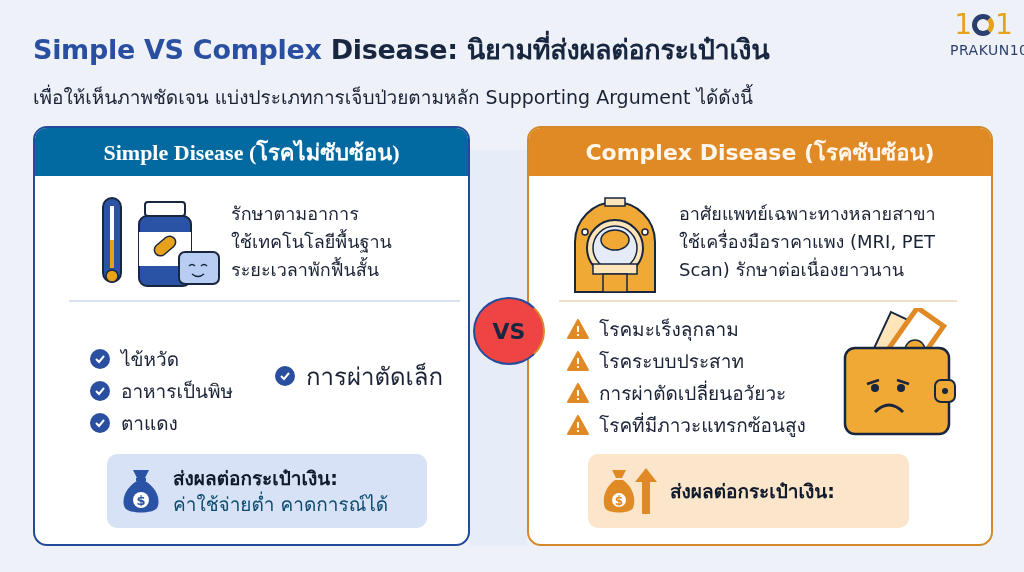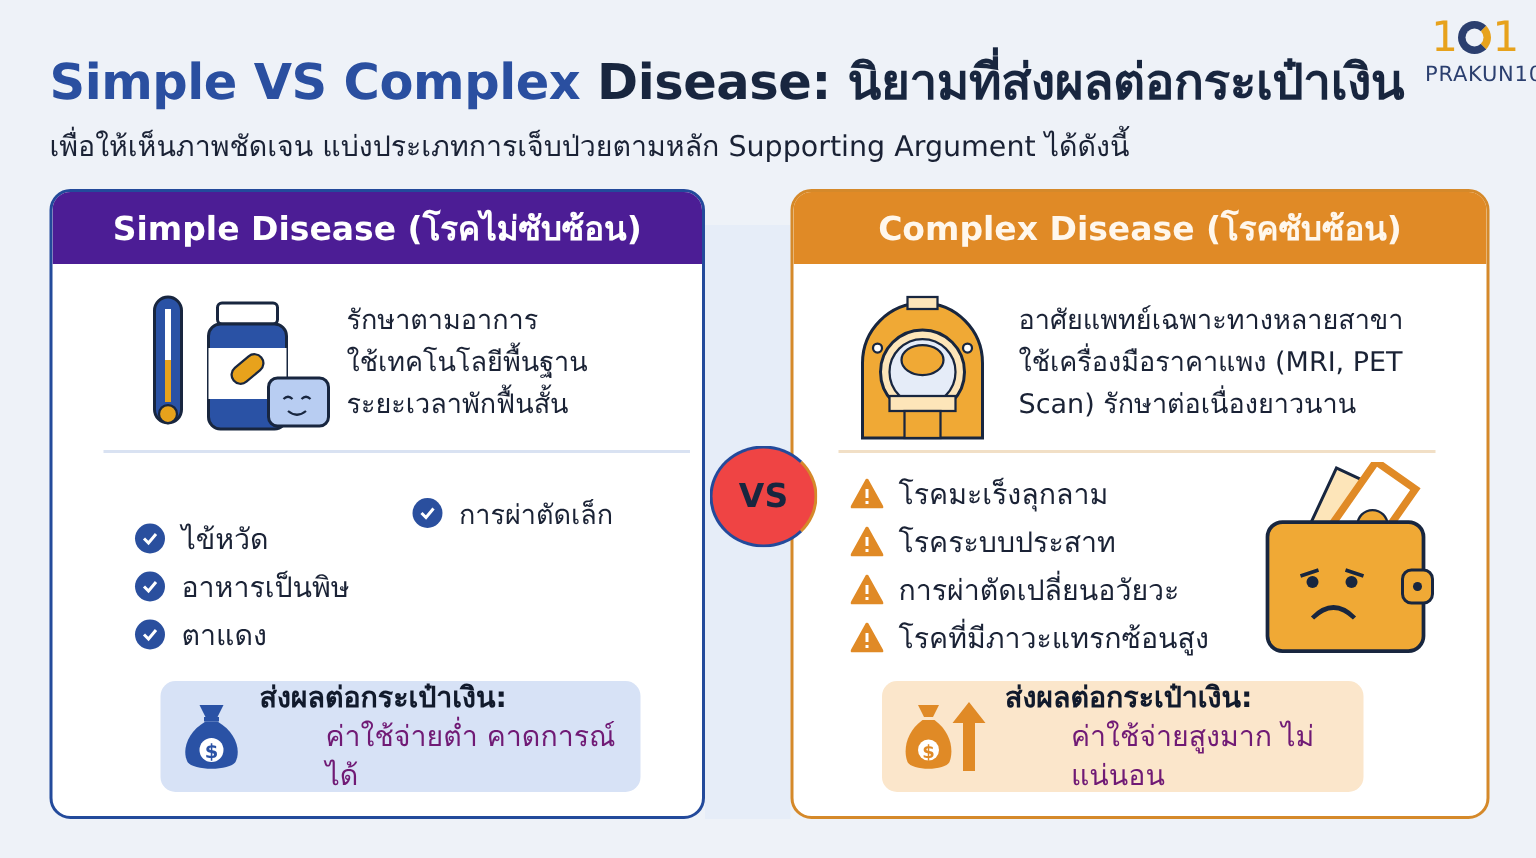--- a/index.html
+++ b/index.html
@@ -5,21 +5,21 @@
     * { box-sizing: border-box; margin: 0; padding: 0; }
     html, body { width: 1024px; height: 572px; overflow: hidden; }
     body {
       background: #eef2f8;
       font-family: "DejaVu Sans", "Liberation Sans", sans-serif;
       color: #1a2235;
       position: relative;
     }
     .title {
       position: absolute; left: 33px; top: 28px;
-      font-size: 33px; font-weight: bold; letter-spacing: -0.3px;
+      font-size: 27px; font-weight: bold; letter-spacing: -0.3px;
       white-space: nowrap;
     }
     .title .blue { color: #2a4fa0; }
     .title .dark { color: #18263f; }
     .subtitle {
       position: absolute; left: 33px; top: 82px;
       font-size: 19px; color: #1a2235; white-space: nowrap;
     }
     .logo {
       position: absolute; left: 950px; top: 10px; width: 66px; height: 54px;
@@ -39,52 +39,52 @@
     .panel {
       position: absolute; top: 126px; height: 420px;
       background: #ffffff; border-radius: 14px; overflow: hidden;
     }
     .panel.left { left: 33px; width: 437px; border: 2px solid #234a9b; }
     .panel.right { left: 527px; width: 466px; border: 2px solid #d5892a; }
     .panel-header {
       height: 48px; display: flex; align-items: center; justify-content: center;
       color: #ffffff; font-size: 22px; font-weight: bold;
     }
-    .left .panel-header { background: #4c1d95; }
+    .left .panel-header { background: #0369a1; font-family: Liberation Serif, serif; }
     .right .panel-header { background: #e08a26; color: #fff7ec; }
 
     .top-row { position: absolute; top: 62px; left: 0; right: 12px; height: 108px; }
     .top-text { position: absolute; font-size: 18px; line-height: 28px; color: #1a2235; }
     .left .top-text { left: 196px; top: 10px; }
     .right .top-text { left: 150px; top: 10px; }
     .divider { position: absolute; top: 172px; height: 2px; }
     .left .divider { left: 34px; right: 8px; background: #d9e2f2; }
     .right .divider { left: 30px; right: 34px; background: #f1dfc6; }
 
     .check-list { position: absolute; top: 215px; left: 55px; font-size: 19px; }
     .check-item { display: flex; align-items: center; height: 32px; }
     .check-icon {
       width: 20px; height: 20px; border-radius: 50%; background: #2a4f9e;
       margin-right: 11px; display: inline-flex; align-items: center; justify-content: center;
     }
-    .check-col2 { position: absolute; top: 198px; left: 240px; font-size: 18px; }
+    .check-col2 { position: absolute; top: 232px; left: 240px; font-size: 24px; }
 
     .warn-list { position: absolute; top: 185px; left: 38px; font-size: 19px; }
     .warn-item { display: flex; align-items: center; height: 32px; }
     .warn-icon { margin-right: 10px; display: inline-flex; }
 
     .impact {
       position: absolute; top: 326px; height: 74px; border-radius: 10px;
       display: flex; align-items: center;
     }
     .left .impact { left: 72px; width: 320px; background: #d7e2f6; }
     .right .impact { left: 59px; width: 321px; background: #fbe6cb; }
     .impact-icon { margin-left: 14px; margin-right: 12px; display: inline-flex; }
     .impact-title { font-size: 19px; font-weight: bold; color: #111a2c; line-height: 26px; }
-    .impact-desc { font-size: 19px; color: #701a75; line-height: 26px; margin-left: 44px; }
+    .impact-desc { font-size: 19px; color: #0c4a6e; line-height: 26px; }
 
     .vs-strip {
       position: absolute; left: 470px; top: 150px; width: 57px; height: 396px;
       background: #e6edf8;
     }
     .vs-circle {
       position: absolute; left: 471px; top: 297px; width: 82px; height: 68px;
     }
     .vs-circle .circle {
       position: absolute; left: 2px; top: 0; width: 72px; height: 68px; border-radius: 50%;
@@ -266,20 +266,19 @@
       <svg width="56" height="50" viewBox="0 0 56 50">
           <path d="M10 4 L24 4 L20 12 L14 12 Z" fill="#e08a26"></path>
           <path d="M13 14 C2 22 0 34 3 42 C6 48 28 48 31 42 C34 34 32 22 21 14 Z" fill="#e08a26"></path>
           <circle cx="17" cy="34" r="7" fill="#fff"></circle>
           <text x="17" y="39" text-anchor="middle" font-size="12" font-weight="bold" fill="#e08a26" font-family="DejaVu Sans, sans-serif">$</text>
           <path d="M44 2 L55 16 L48 16 L48 48 L40 48 L40 16 L33 16 Z" fill="#e08a26"></path>
         </svg>
     </span>
     <div>
       <div class="impact-title">ส่งผลต่อกระเป๋าเงิน:</div>
-      <div class="impact-desc">ค่าใช้จ่ายสูงมาก ไม่แน่นอน</div>
     </div>
   </div>
 </div>
 
 <div class="vs-circle">
   <div class="circle">VS</div>
 </div>
 
 </body></html>

